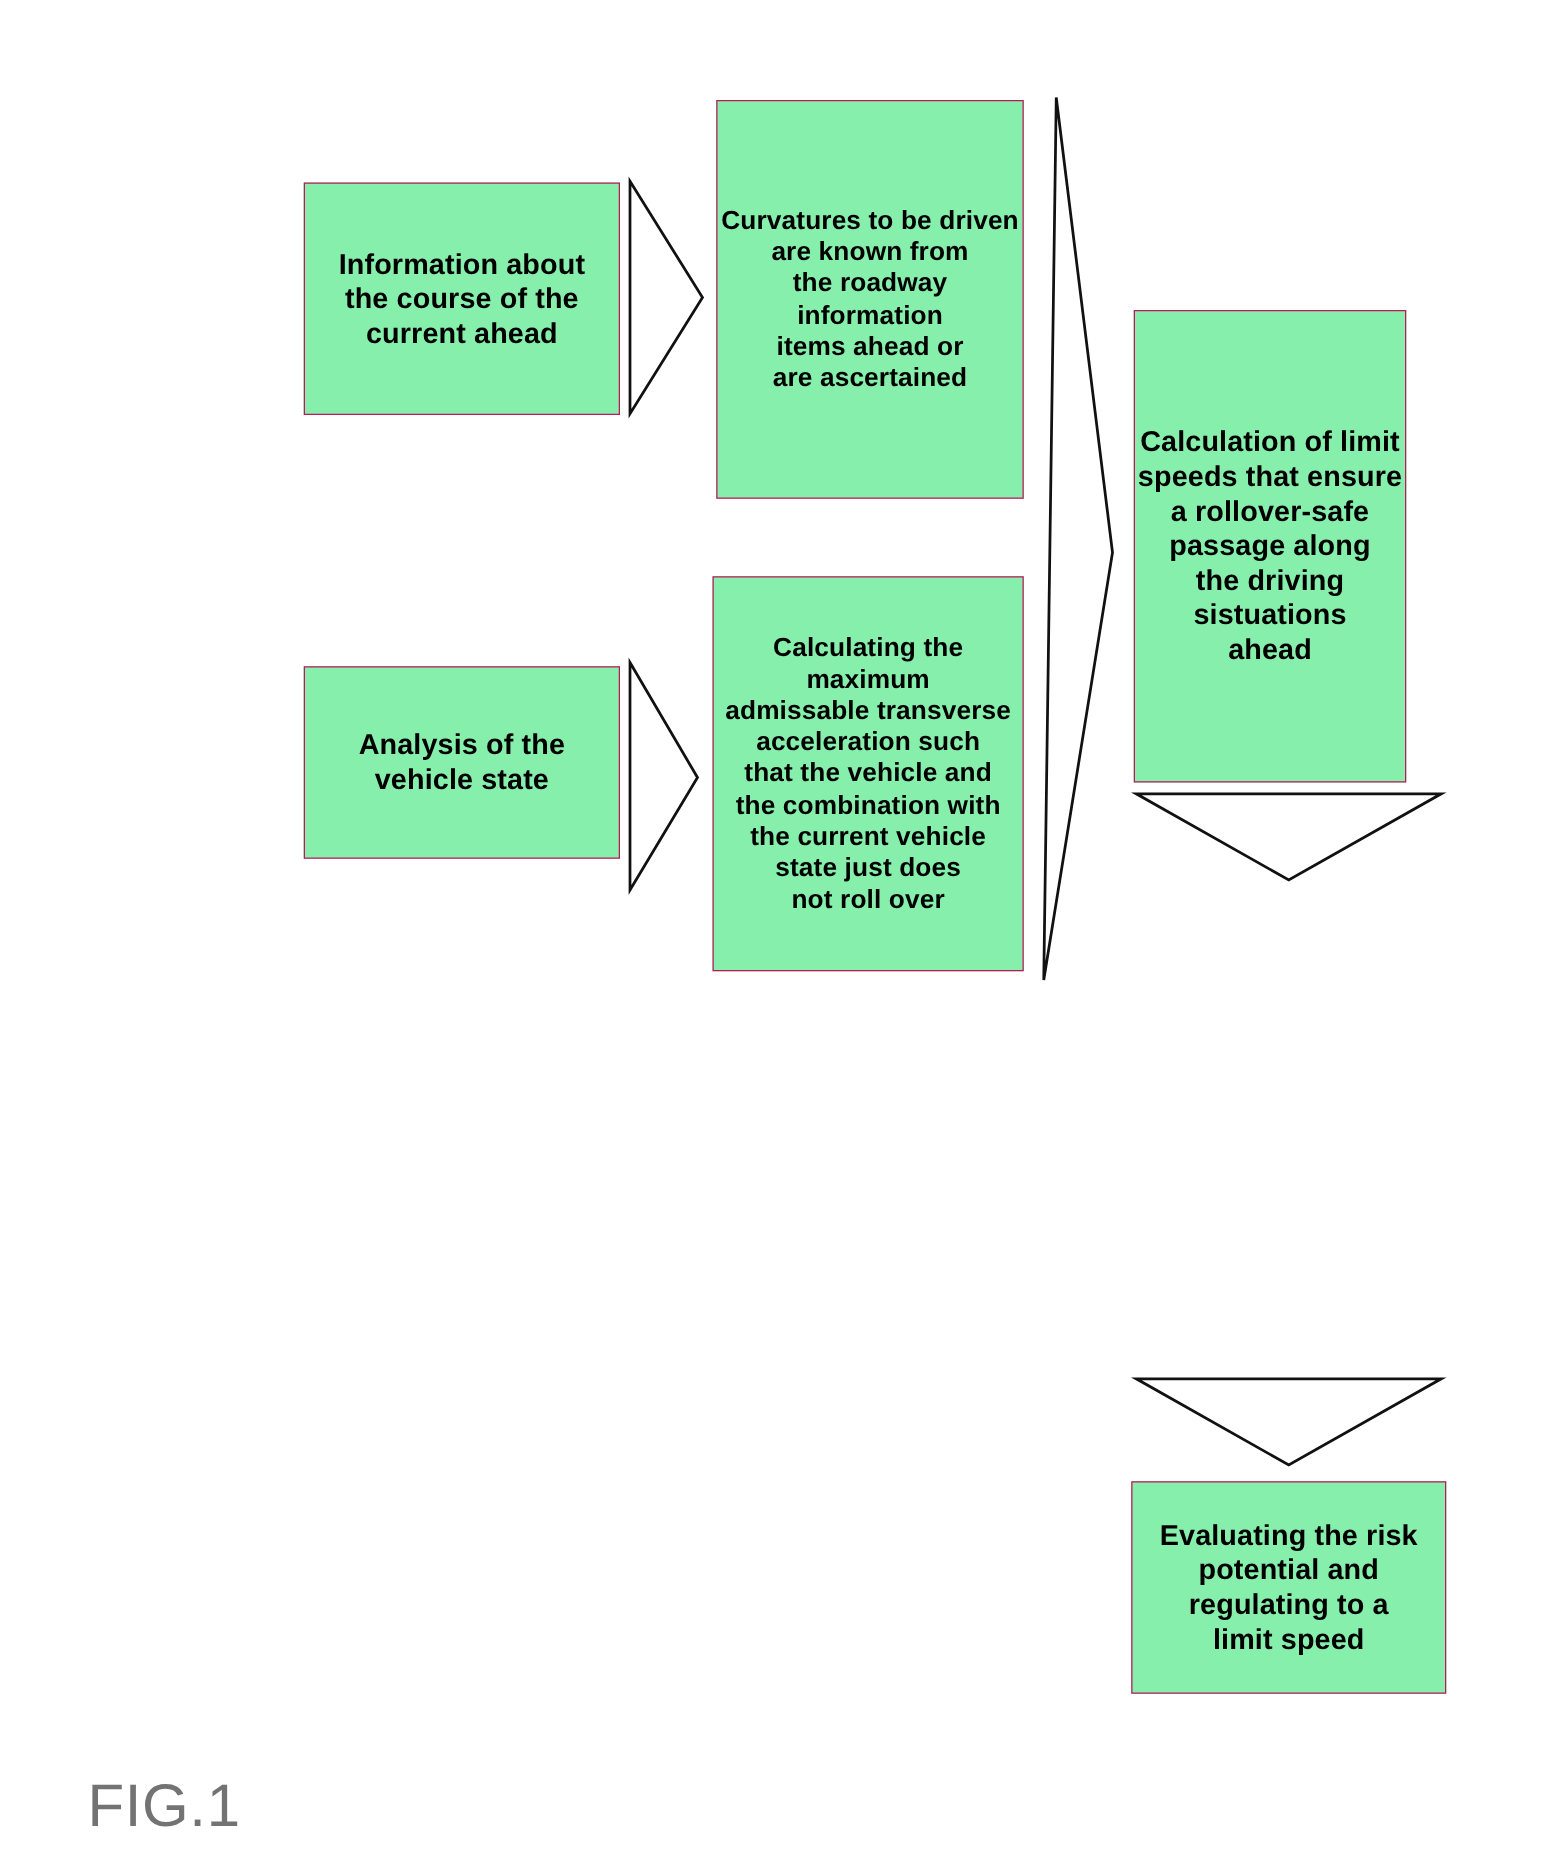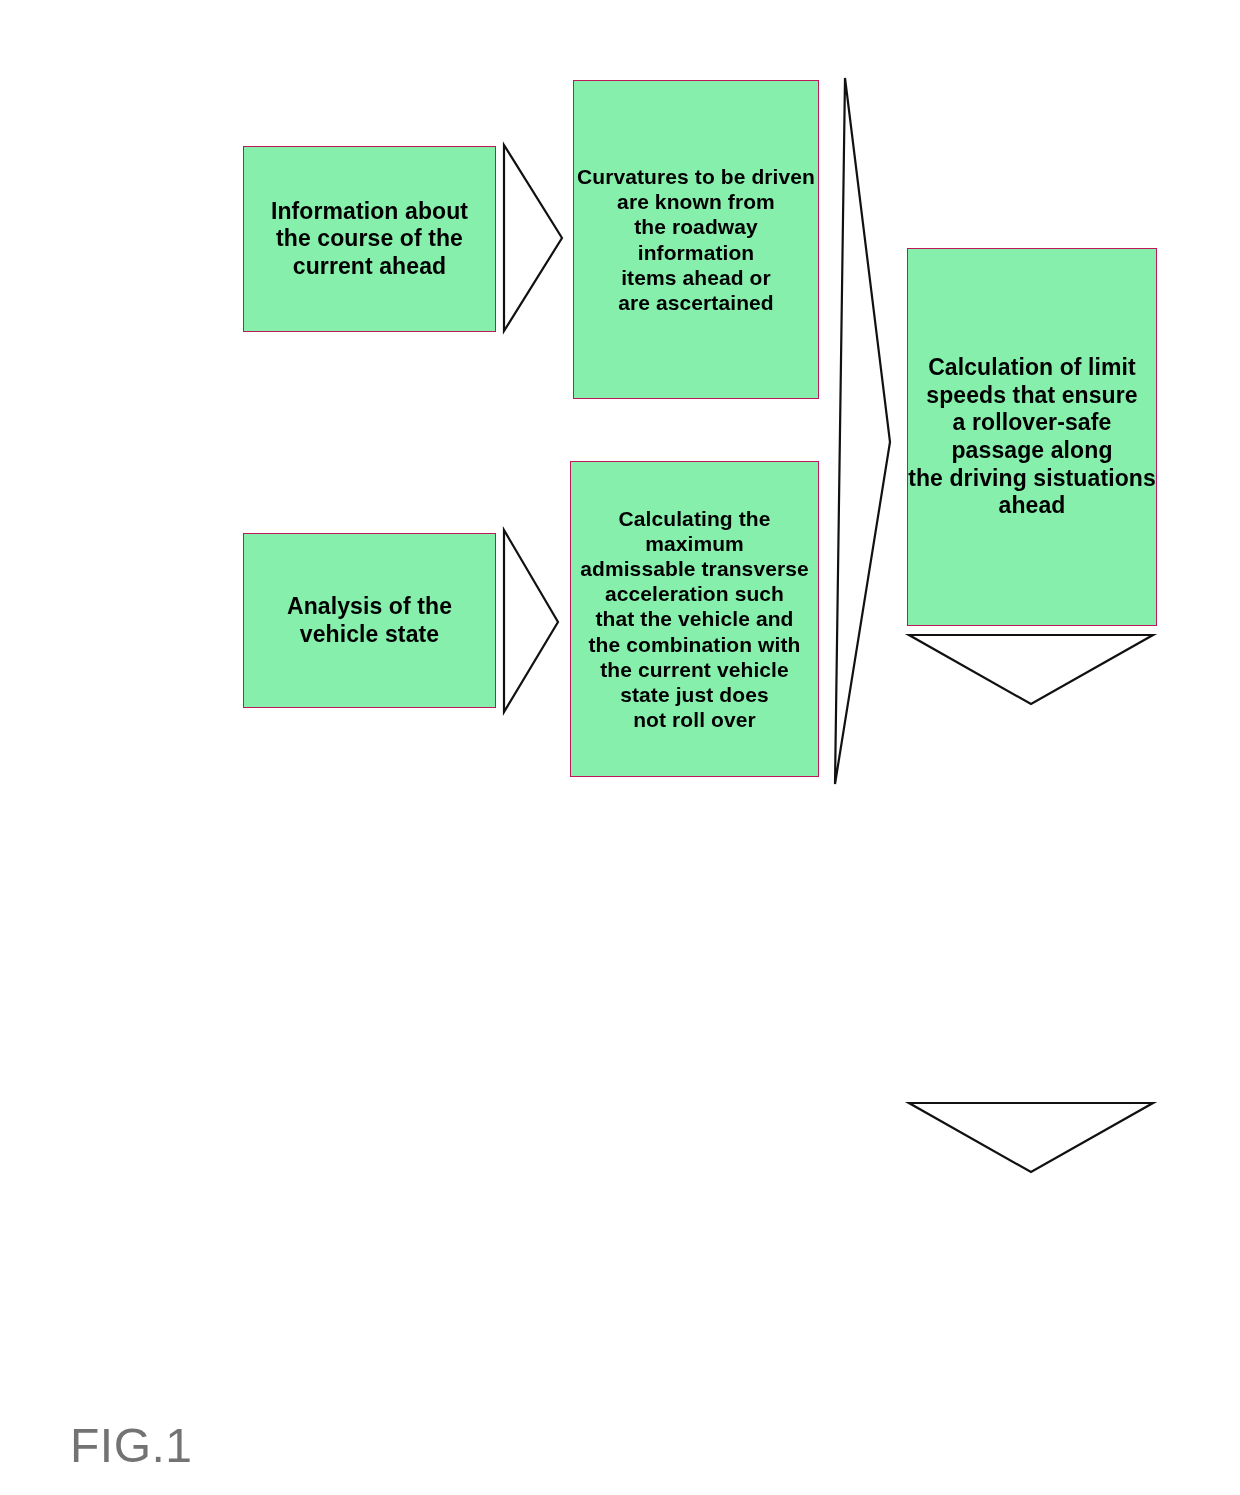--- a/index.html
+++ b/index.html
@@ -37,33 +37,33 @@
   
   .v-center { align-items: center; }
   .v-upper  { align-items: flex-start; }
 
   
   #node-roadway-info {
     left: 243px; top: 146px; width: 253px; height: 186px;
     font-size: 23px;
   }
   #node-vehicle-state {
-    left: 243px; top: 533px; width: 253px; height: 175px;
+    left: 243px; top: 533px; width: 253px; height: 154px;
     font-size: 23px;
   }
   #node-curvatures {
     left: 573px; top: 80px; width: 246px; height: 319px;
     font-size: 21px;
   }
   #node-transverse-accel {
     left: 570px; top: 461px; width: 249px; height: 316px;
     font-size: 21px;
   }
   #node-limit-speeds {
-    left: 907px; top: 248px; width: 250px; height: 378px;
+    left: 907px; top: 248px; width: 218px; height: 378px;
     font-size: 23px;
   }
   #node-longitudinal-accel {
     left: 905px; top: 716px; width: 252px; height: 376px;
     font-size: 21px;
     padding-top: 128px;
   }
   #node-risk-potential {
     left: 905px; top: 1185px; width: 252px; height: 170px;
     font-size: 23px;
@@ -138,20 +138,26 @@
   <div class="node v-center" id="node-limit-speeds">
     <span class="node-text">Calculation of limit
 speeds that ensure
 a rollover-safe
 passage along
 the driving sistuations
 ahead</span>
   </div>
 
 
+  <div class="node v-center" id="node-risk-potential">
+    <span class="node-text">Evaluating the risk
+potential and
+regulating to a
+limit speed</span>
+  </div>
 
   <div class="connector" id="arrow-roadway-to-curvatures">
     <svg width="66" height="196" viewBox="0 0 66 196">
       <polygon points="4,5 62,98 4,191"></polygon>
     </svg>
   </div>
 
   <div class="connector" id="arrow-state-to-transverse">
     <svg width="62" height="192" viewBox="0 0 62 192">
       <polygon points="4,5 58,97 4,187"></polygon>

